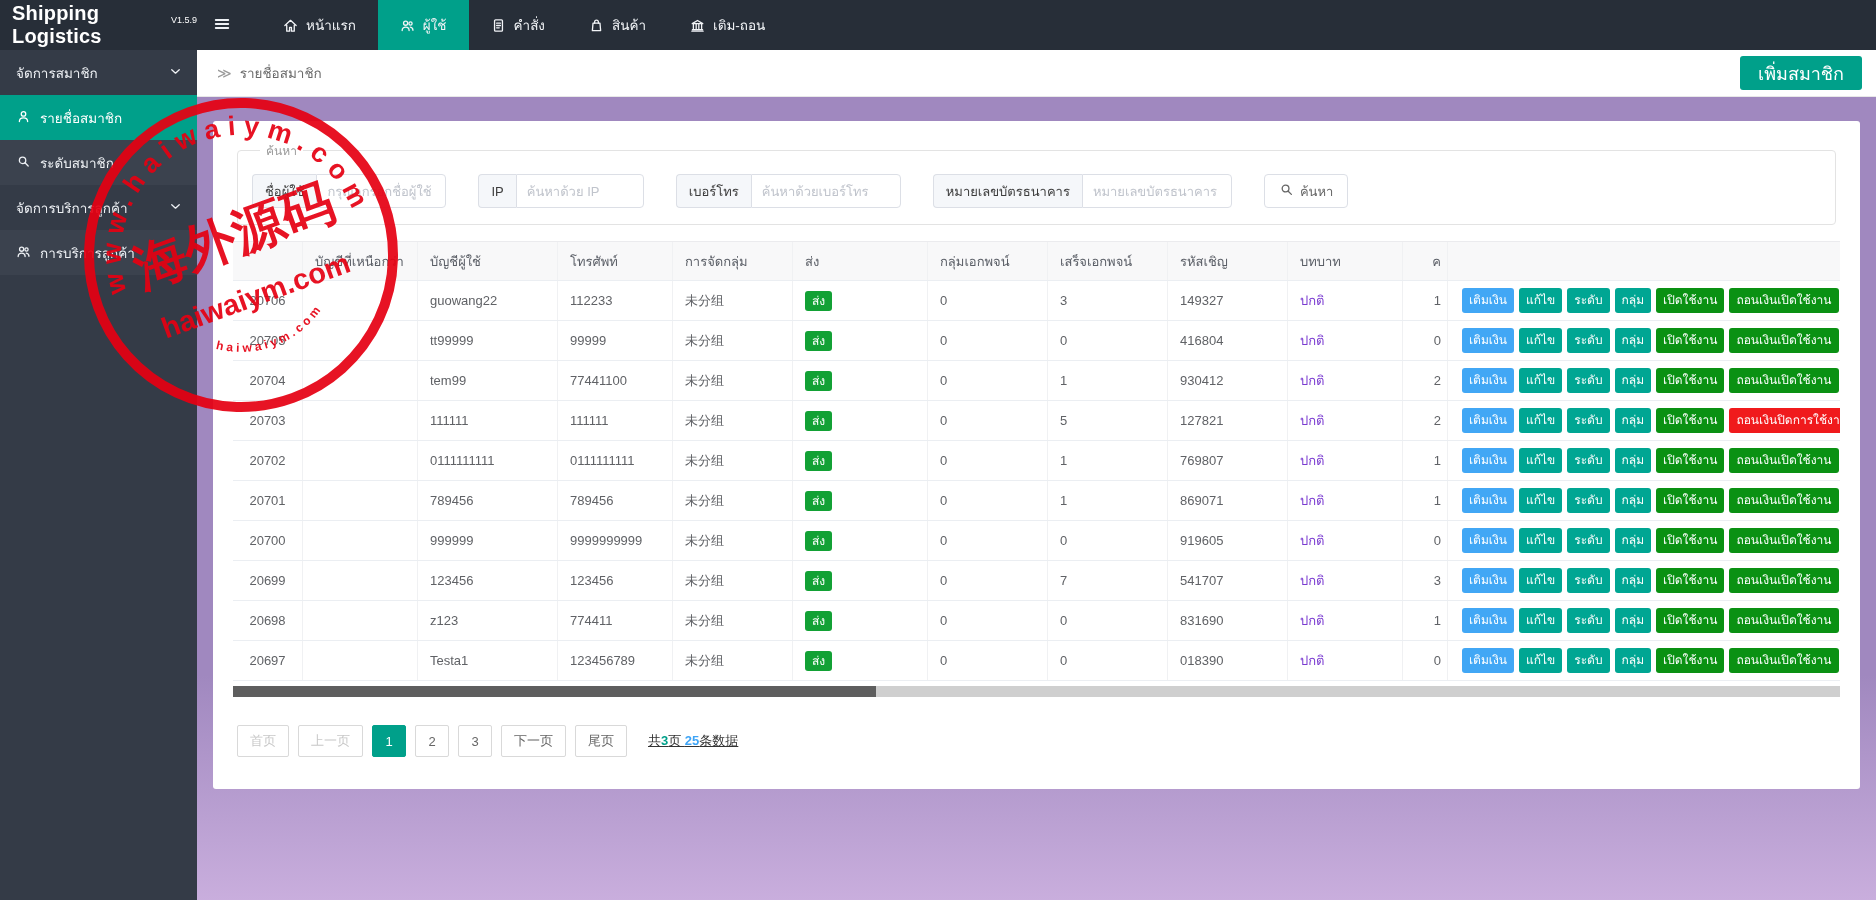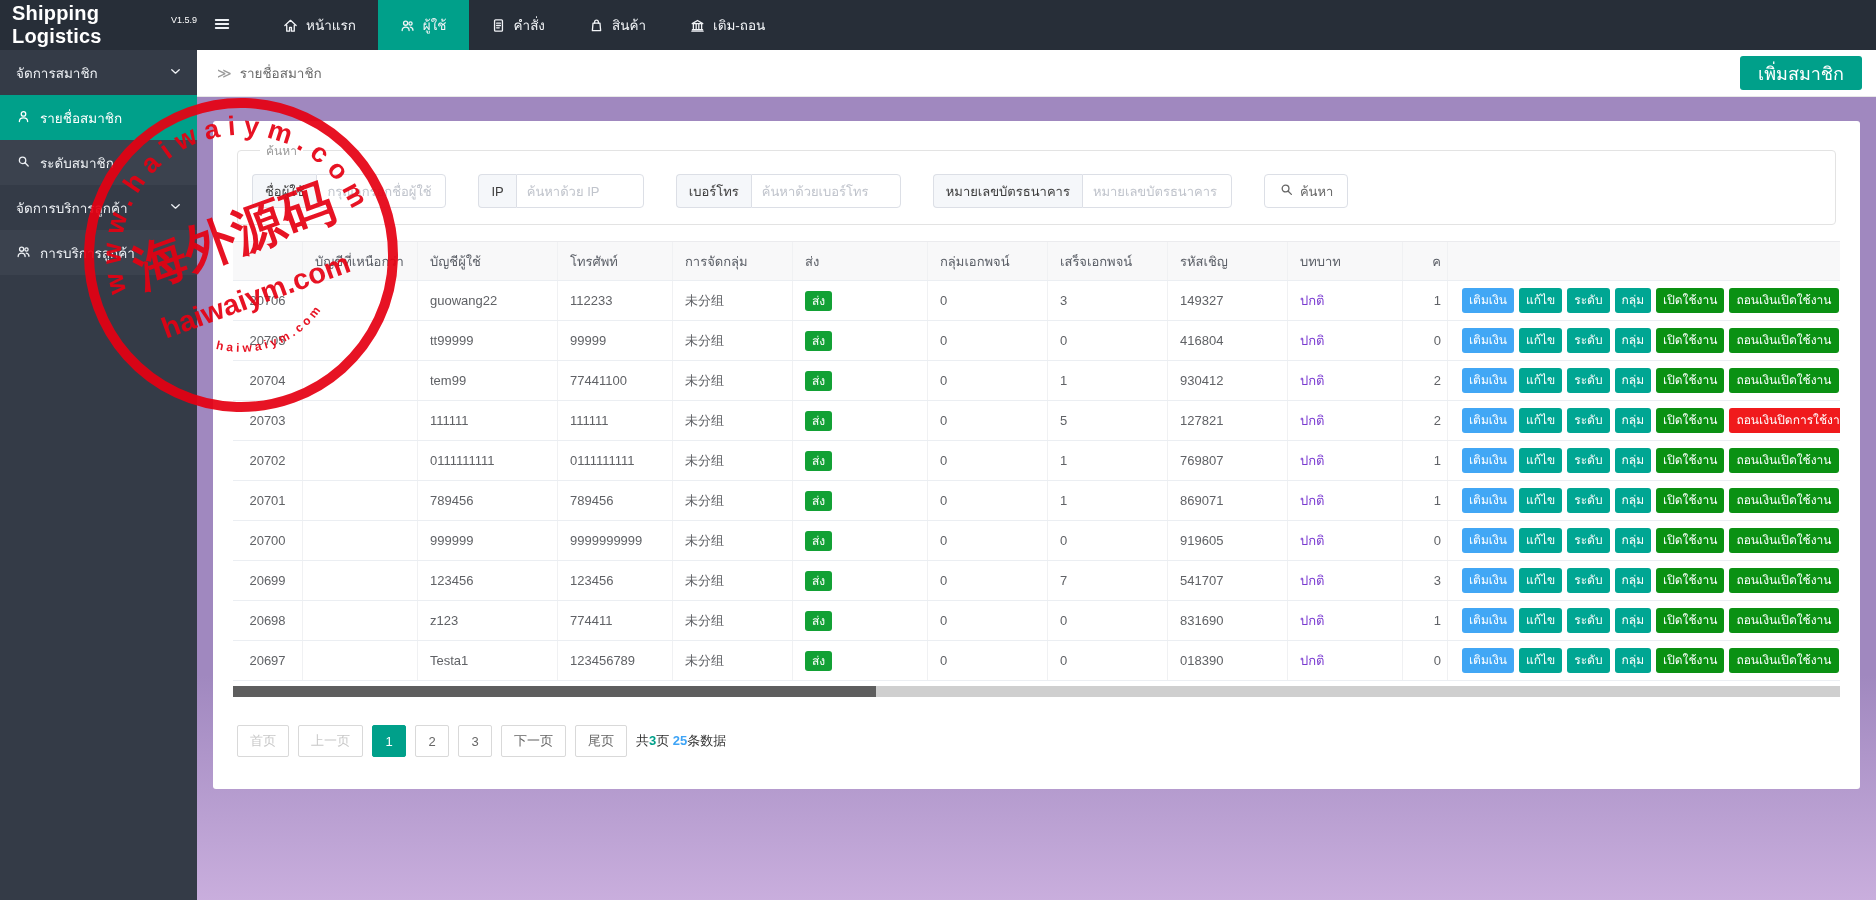--- a/index.html
+++ b/index.html
@@ -101,21 +101,21 @@
     background:#5e5e5e; cursor:pointer; }
 
   
   .pager { display:flex; align-items:center; gap:9px; margin-top:28px; margin-left:4px; }
   .pbtn { min-width:46px; height:32px; display:flex; align-items:center; justify-content:center;
     border:1px solid #d9d9d9; background:#fff; color:#666; border-radius:2px;
     padding:0 12px; cursor:pointer; font-size:13px; font-family:inherit; }
   .pbtn.num { min-width:34px; padding:0; }
   .pbtn.disabled { color:#c8c8c8; }
   .pbtn.active { background:var(--accent); border-color:var(--accent); color:#fff; }
-  .pager .summary { margin-left:0; color:#333; font-size:13px; }
+  .pager .summary { margin-left:12px; color:#333; font-size:13px;text-decoration:underline; }
 
   
   .stamp { position:absolute; left:76px; top:90px; width:330px; height:330px;
     z-index:9; pointer-events:none; opacity:.92; }
 </style>
 </head>
 <body>
 
 <div class="navbar">
   <div class="brand">

